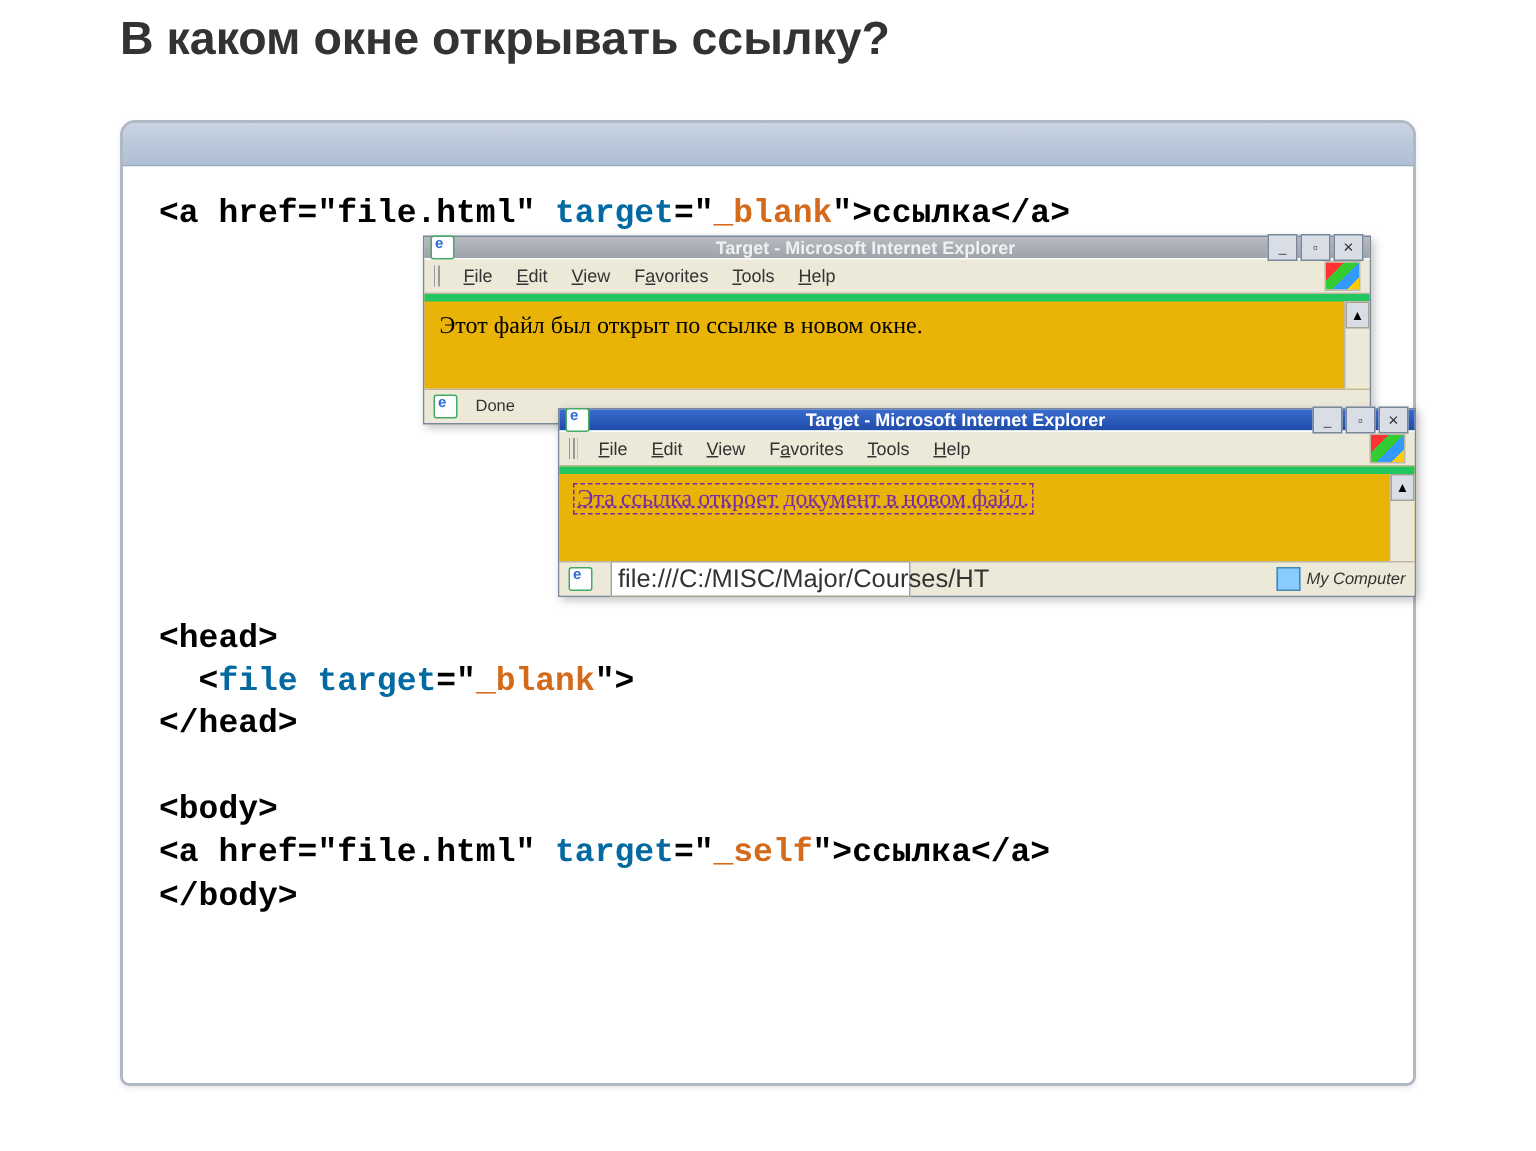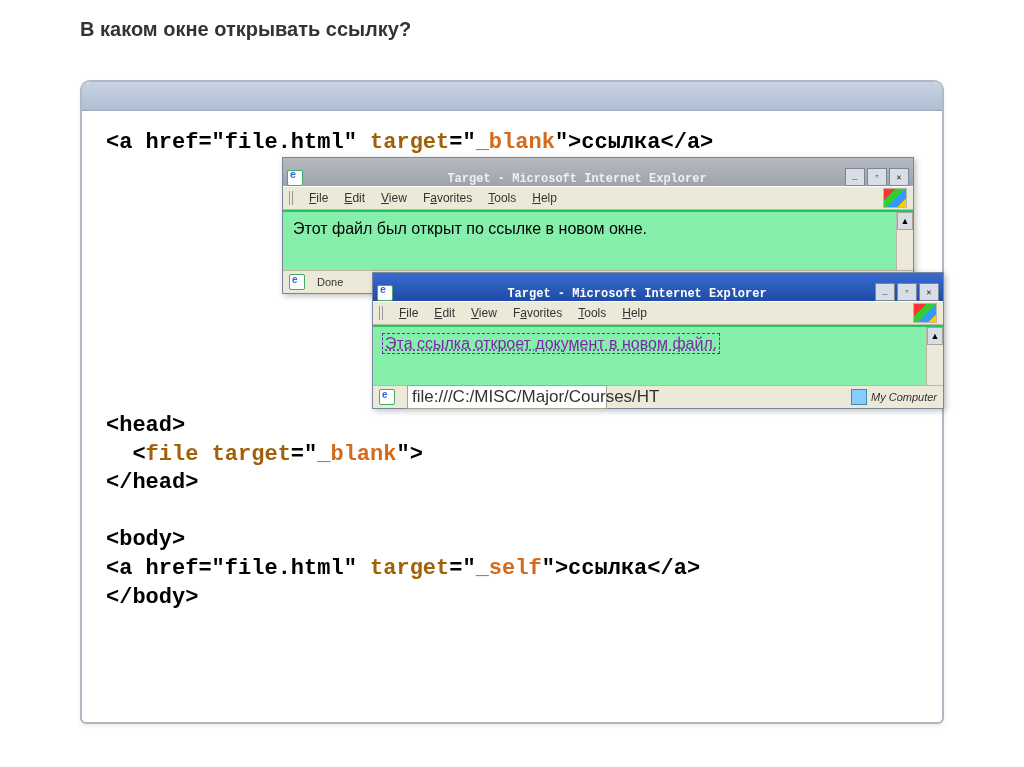--- a/index.html
+++ b/index.html
@@ -5,24 +5,24 @@
   body {
     margin: 0;
     padding: 0;
     font-family: Arial, sans-serif;
     background: #fff;
     width: 1024px;
     height: 767px;
     position: relative;
   }
   .slide-title {
-    font-size: 20px;
+    font-size: 31px;
     font-weight: bold;
     color: #333;
-    padding: 18px 0 12px 80px;
+    padding: 8px 0 12px 80px;
   }
   .outer-panel {
     position: absolute;
     left: 80px;
     top: 80px;
     width: 860px;
     height: 640px;
     border: 2px solid #b0b8c4;
     border-radius: 10px 10px 6px 6px;
     background: #fff;
@@ -38,39 +38,38 @@
     padding: 18px 24px;
   }
   .code {
     font-family: "Courier New", monospace;
     font-size: 22px;
     font-weight: bold;
     color: #000;
     white-space: pre;
     line-height: 1.3;
   }
-  .kw { color: #a16207; }
+  .kw { color: #0369a1; }
   .val { color: #d46a1a; text-align: center; }
   .ie-window {
     position: absolute;
     border: 1px solid #7a879a;
     background: #e8e8e4;
     box-shadow: 2px 2px 6px rgba(0,0,0,0.25);
     font-family: Tahoma, sans-serif;
     font-size: 12px;
   }
   .ie1 { left: 200px; top: 75px; width: 630px; }
   .ie2 { left: 290px; top: 190px; width: 570px; }
   .ie-titlebar {
     display: flex;
-    align-items: flex-end;
-    height: 28px;
+    align-items: center;
+    height: 14px;
     padding: 0 4px;
     color: #fff;
-    font-family: Liberation Mono, monospace;
   }
   .ie-titlebar.inactive { background: linear-gradient(#b7bac0,#9ea2aa); color:#f0f0f0;}
   .ie-titlebar.active   { background: linear-gradient(#3a6bcf,#1f4ba8); }
   .ie-title-icon {
     width: 14px; height: 14px;
     background: #fff;
     border: 1px solid #4a6; border-radius: 2px;
     margin-right: 6px;
     position: relative;
   }
@@ -106,24 +105,24 @@
   }
   .ie-menu-item { padding: 0 6px; }
   .ie-menu-item u { text-decoration: underline; }
   .ie-logo {
     margin-left:auto;
     width:22px; height:18px;
     background: linear-gradient(135deg,#f33 0 30%,#3c3 30% 55%,#39f 55% 80%,#fc0 80%);
     border:1px solid #bdb8a6;
   }
   .ie-content {
-    background: #86efac;
-    border-top: 2px solid #22c55e;
+    background: #eab308;
+    border-top: 5px solid #22c55e;
     padding: 8px 10px 20px 10px;
-    font-family: Liberation Sans, sans-serif;
+    font-family: Liberation Serif, serif;
     font-size: 16px;
     color: #000;
     position: relative;
     min-height: 30px;
   }
   .ie-scroll {
     position:absolute; right:0; top:0; bottom:0; width:16px;
     background:#ece9d8; border-left:1px solid #bdb8a6;
   }
   .ie-scroll .arr{

